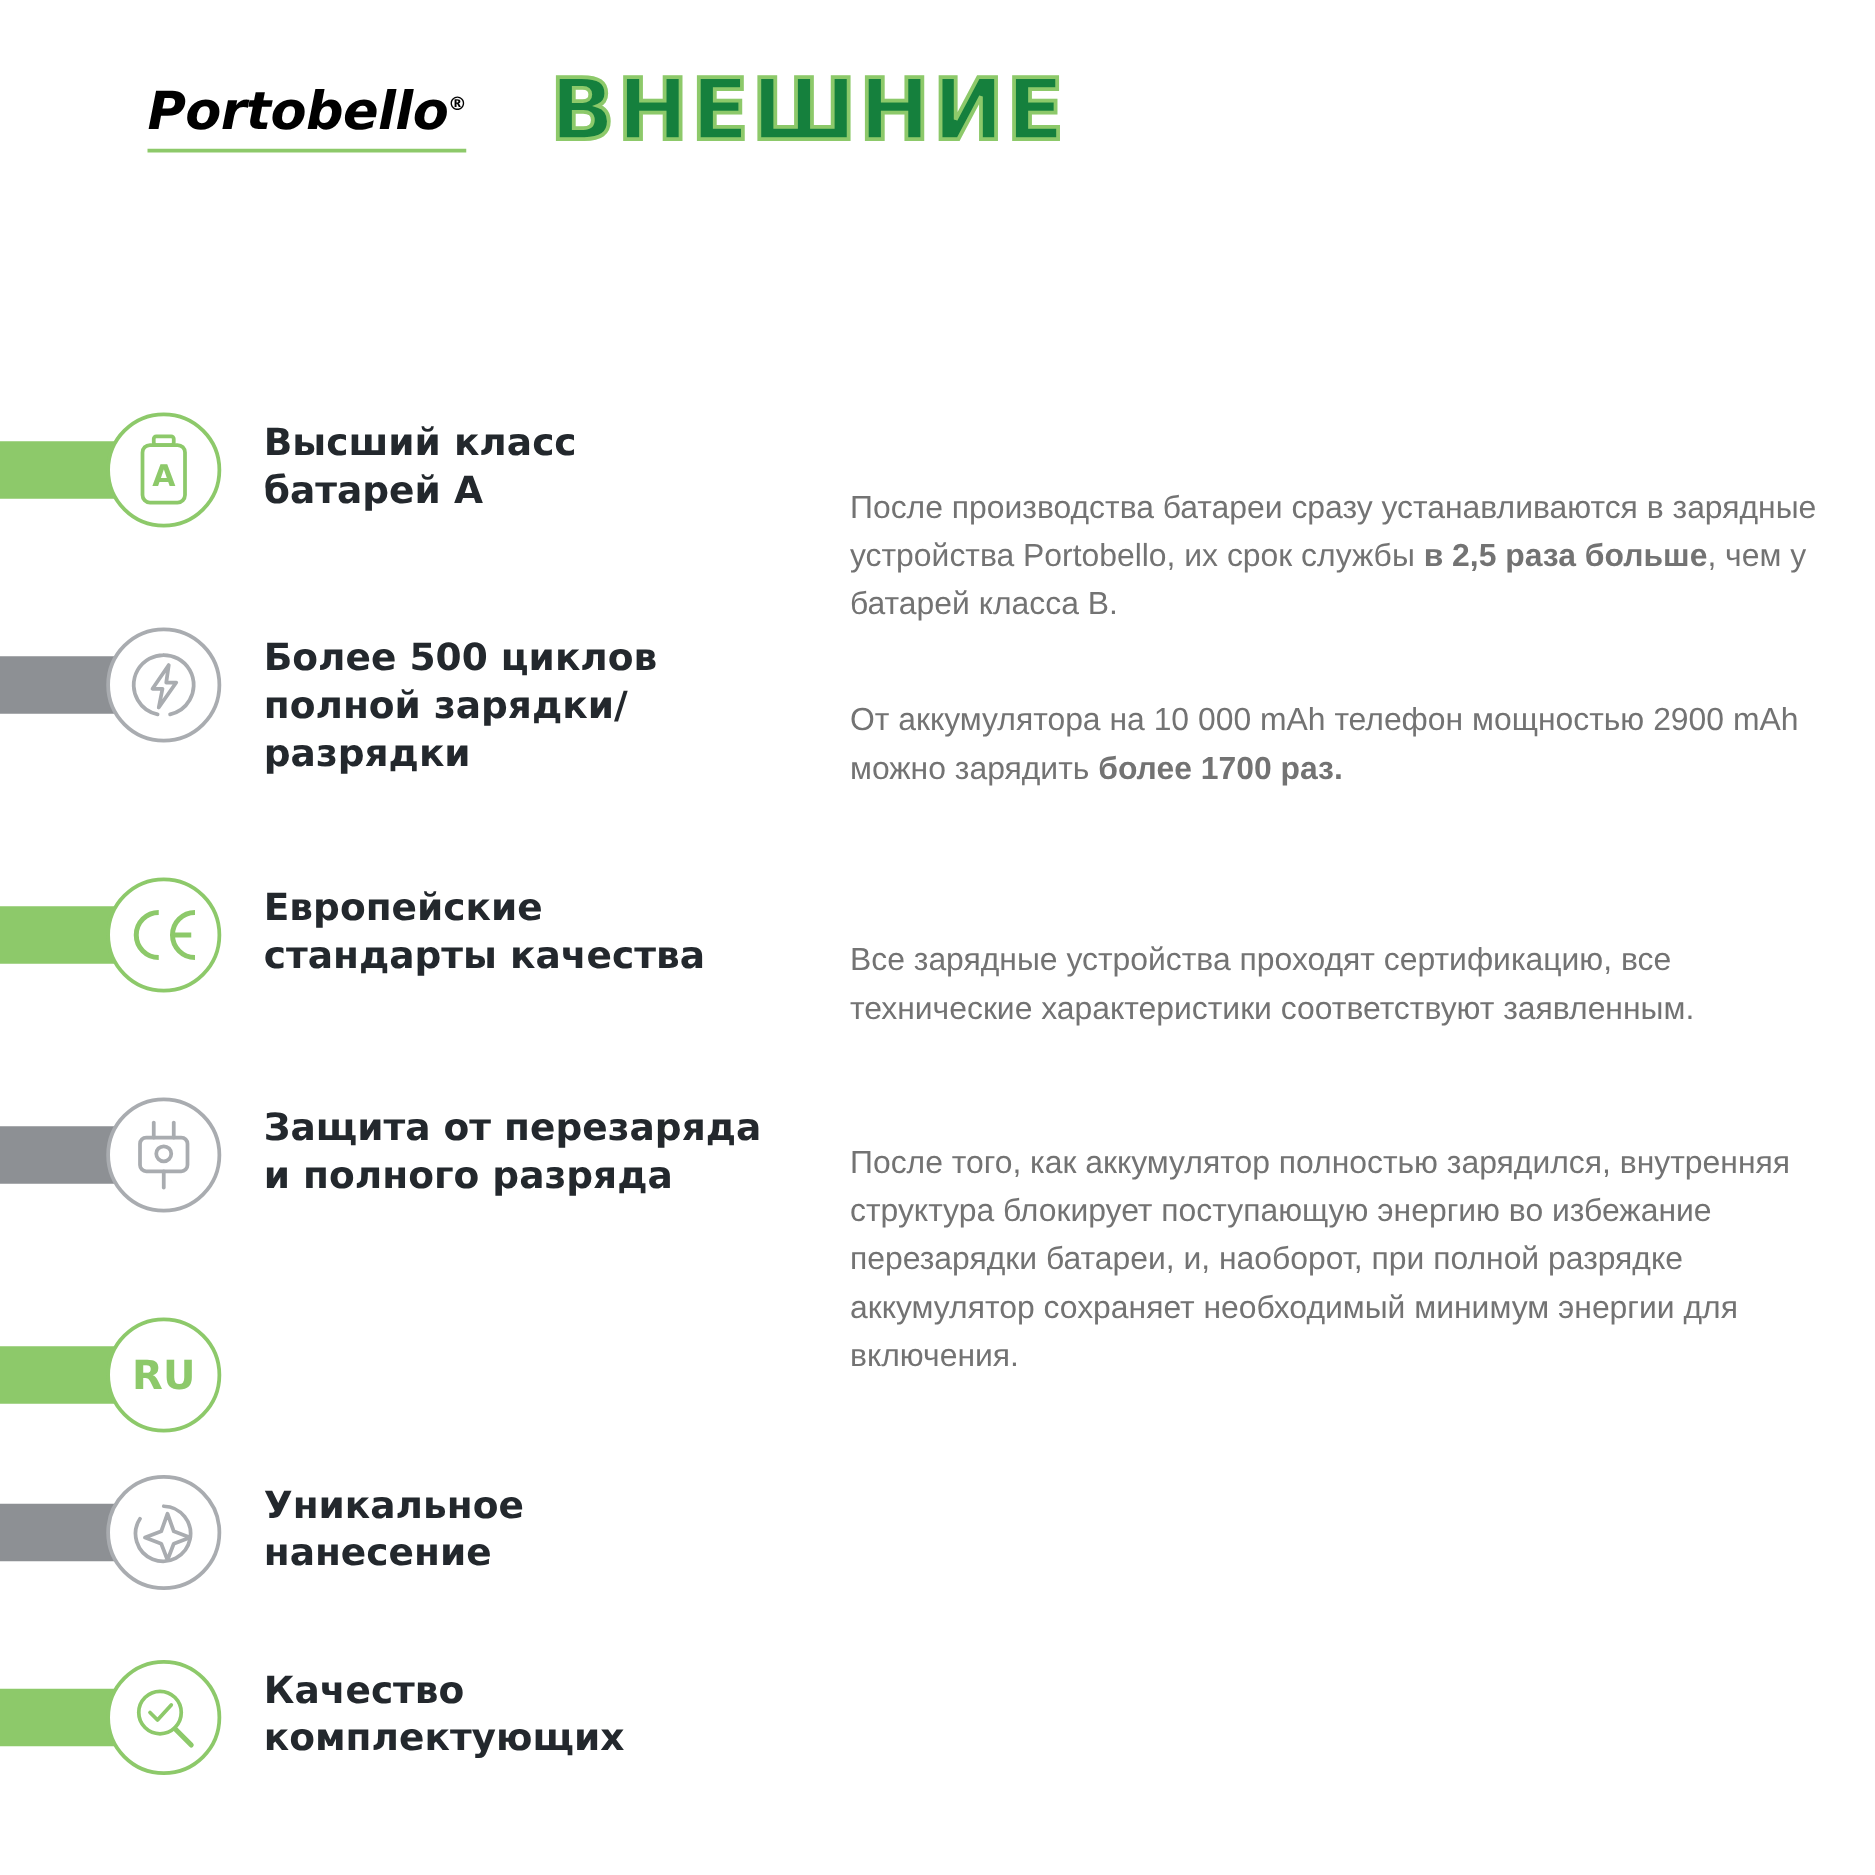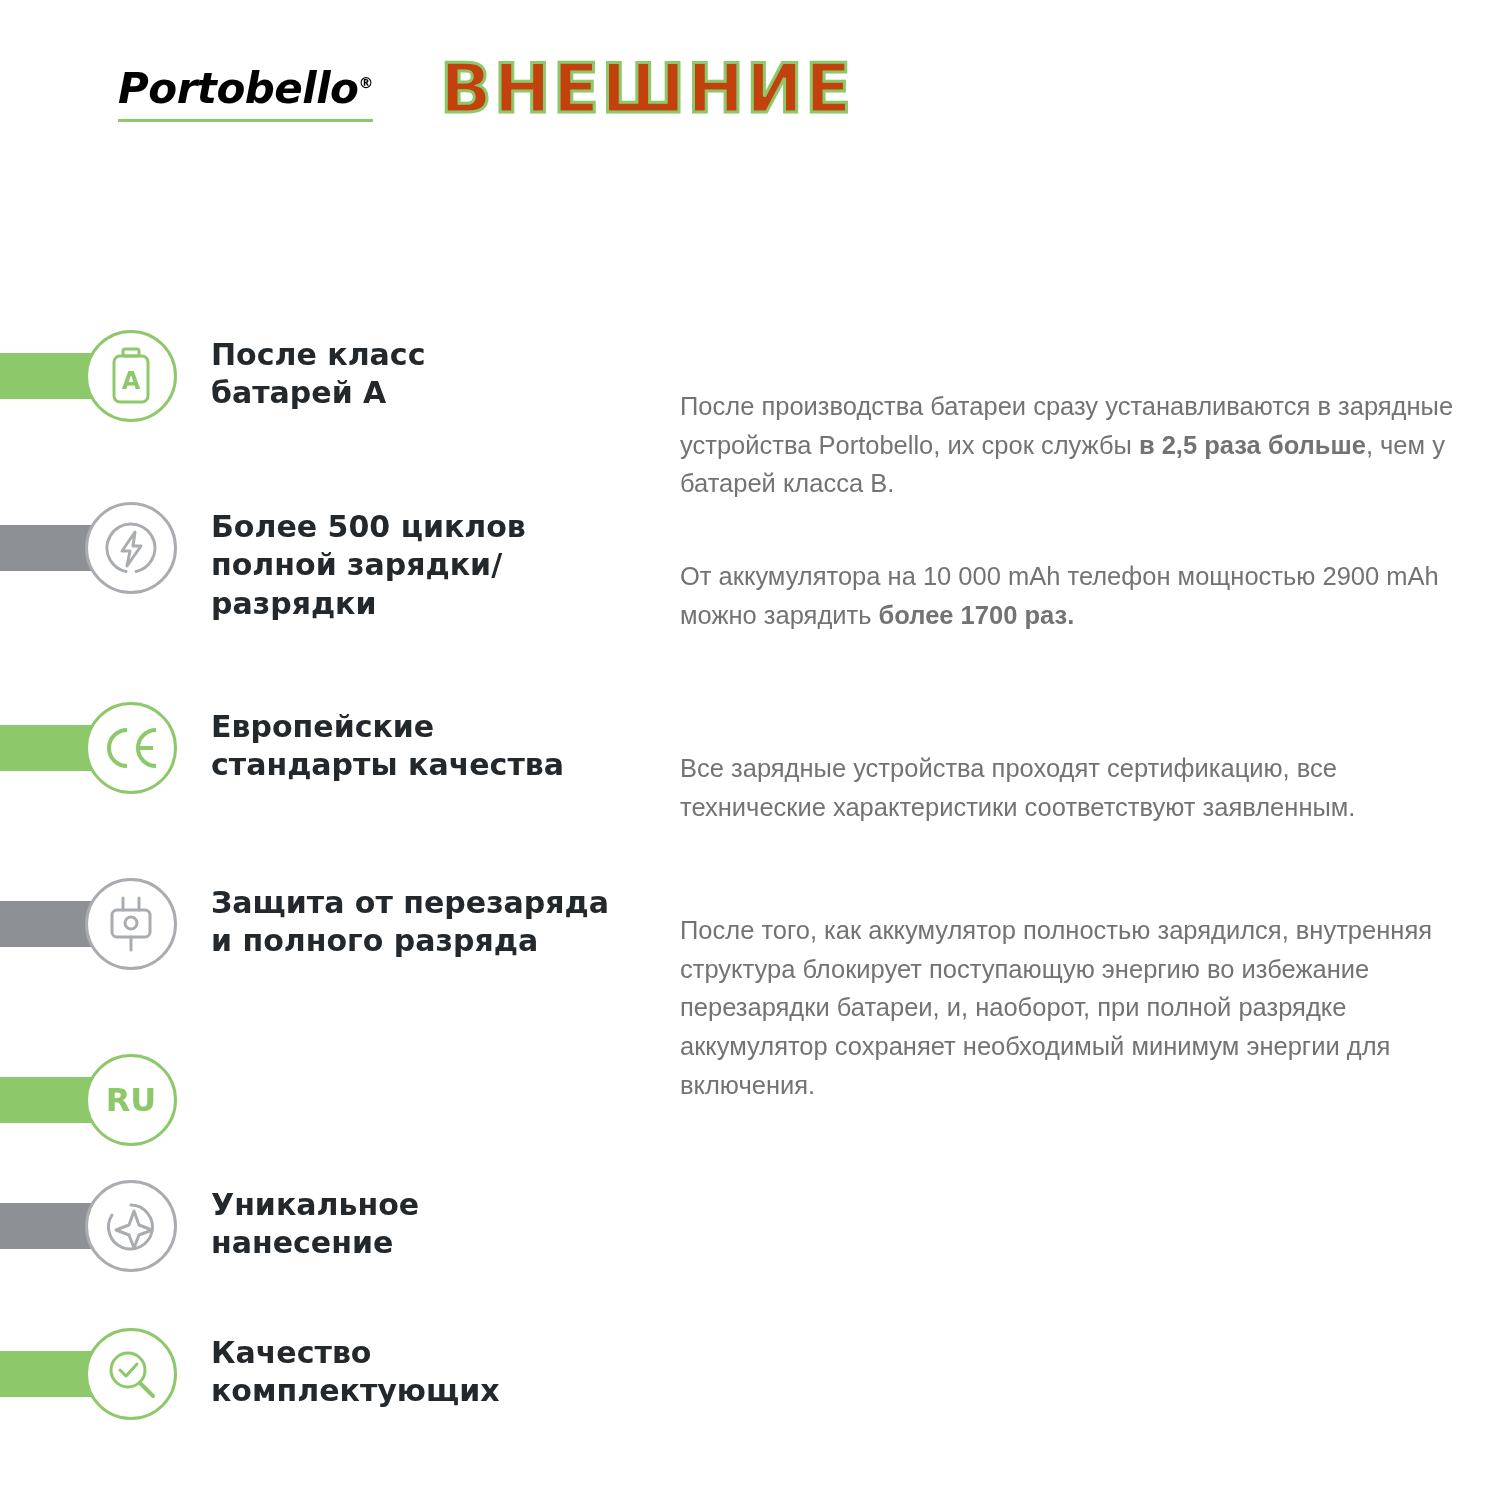--- a/index.html
+++ b/index.html
@@ -50,21 +50,21 @@
   .title {
     position: absolute;
     left: 440px;
     top: 52px;
     width: 1030px;
     font-family: "DejaVu Sans", sans-serif;
     font-weight: bold;
     font-size: 68px;
     line-height: 1.08;
     letter-spacing: 2px;
-    color: #c2410c;
+    color: #15803d;
     -webkit-text-stroke: 3px #8dc96a;
     text-align: left;
   }
   .title .line2 {
     display: block;
     white-space: nowrap;
     letter-spacing: 1px;
   }
 
   
@@ -160,21 +160,21 @@
     <div class="bar-wrap">
       <div class="bar green"></div>
       <div class="circle green">
         <svg class="icon-svg" width="52" height="58" viewBox="0 0 52 58">
           <rect x="18" y="2" width="16" height="7" rx="2" fill="none" stroke="#8dc96a" stroke-width="3"></rect>
           <rect x="9" y="9" width="34" height="46" rx="6" fill="none" stroke="#8dc96a" stroke-width="3"></rect>
           <text x="26" y="42" font-family="DejaVu Sans, sans-serif" font-size="24" font-weight="bold" fill="#8dc96a" text-anchor="middle">A</text>
         </svg>
       </div>
     </div>
-    <div class="feat-title">После класс
+    <div class="feat-title">Высший класс
 батарей A</div>
   </div>
   <div class="desc" style="top: 78px;">
     <span>После производства батареи сразу устанавливаются в зарядные устройства Portobello, их срок службы </span><b>в 2,5 раза больше</b><span>, чем у батарей класса B.</span>
   </div>
 
   <div class="row" style="top: 232px;">
     <div class="bar-wrap">
       <div class="bar grey"></div>
       <div class="circle grey">

